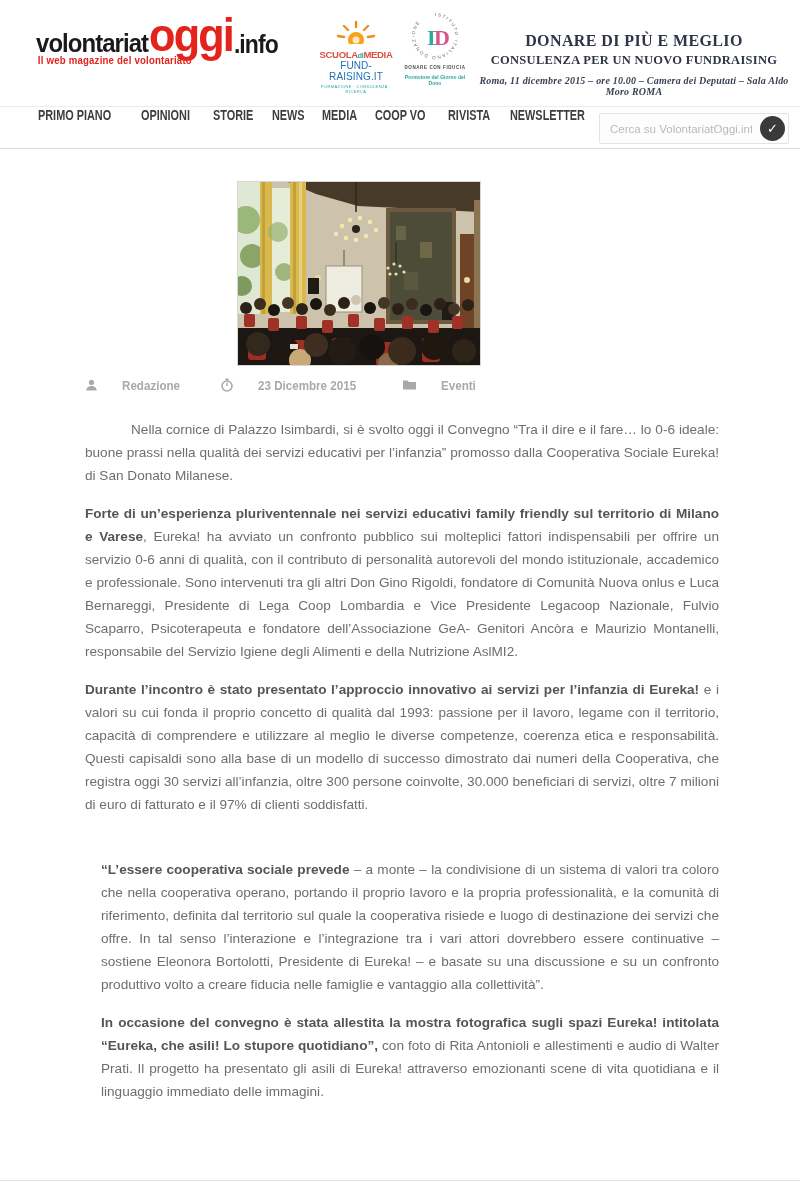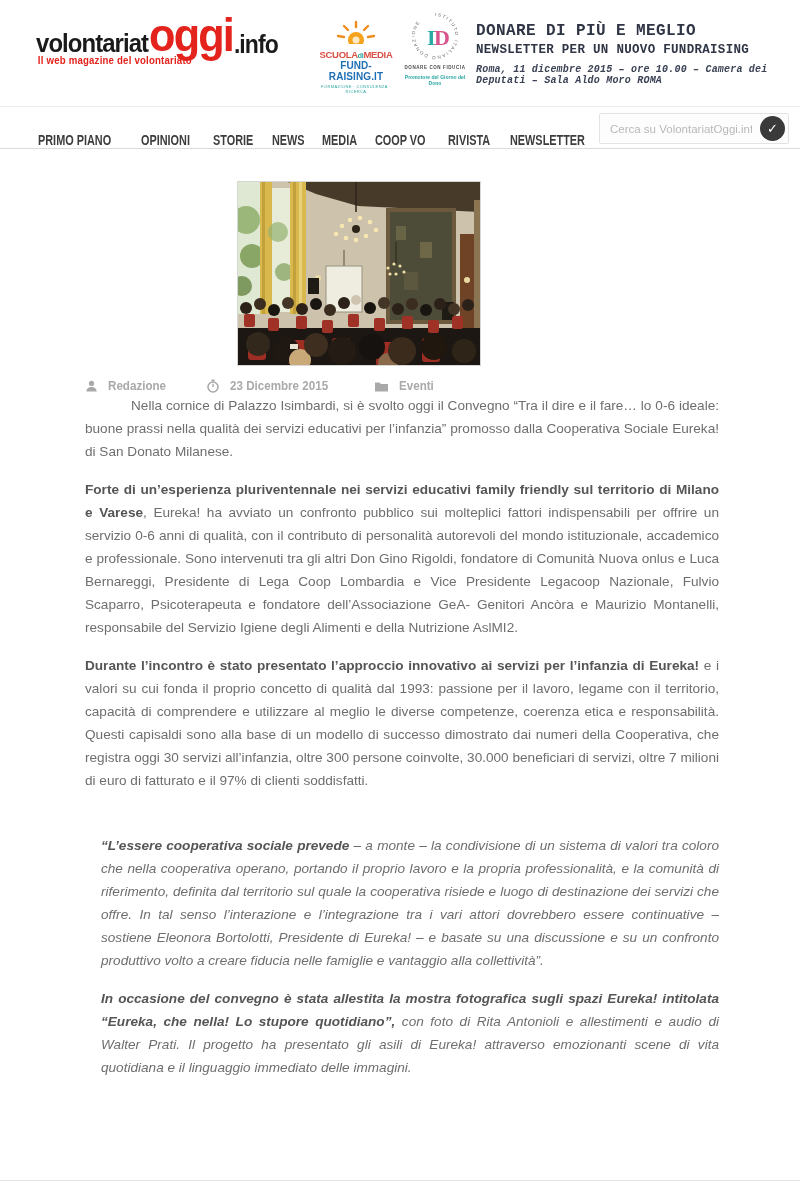--- a/index.html
+++ b/index.html
@@ -14,67 +14,67 @@
           transform:scaleX(0.92); transform-origin:0 0; white-space:nowrap; }
   .logo-row { display:flex; align-items:flex-end; line-height:0.8; }
   .logo-part1 { font-size:26px; font-weight:700; color:#1a1a1a; letter-spacing:-1px; }
   .logo-part2 { font-size:47px; font-weight:700; color:#e3231c; letter-spacing:-2px; margin-left:1px; }
   .logo-part3 { font-size:25px; font-weight:700; color:#1a1a1a; letter-spacing:-1px; margin-left:1px; }
   .logo-tagline { position:absolute; left:2px; top:38px; font-size:10.5px; font-weight:700; color:#e3231c; letter-spacing:0.2px; }
 
   .sponsor1 { position:absolute; left:316px; top:18px; width:80px; text-align:center; cursor:pointer; }
   .sp1-line1 { font-size:9.5px; font-weight:700; color:#d94f43; letter-spacing:-0.3px; margin-top:1px;}
   .sp1-line1 .di { color:#2aa6a0; font-size:7px; }
-  .sp1-line2 { font-size:10px; font-weight:700; color:#1f6fb5; letter-spacing:0.1px; }
+  .sp1-line2 { font-size:10px; font-weight:400; color:#1f6fb5; letter-spacing:0.1px; }
   .sp1-line3 { font-size:4px; color:#2aa6a0; letter-spacing:0.4px; margin-top:2px; }
 
   .sponsor2 { position:absolute; left:404px; top:12px; width:62px; text-align:center; cursor:pointer; }
   .sp2-motto { font-size:4.5px; font-weight:700; color:#4a4a4a; letter-spacing:0.6px; margin-top:1px; }
   .sp2-note { font-size:5px; font-weight:700; color:#2aa6a0; margin-top:4px; }
 
-  .event { position:absolute; left:476px; top:22px; width:316px; text-align:left;
-           font-family:Liberation Mono, monospace; color:#2f3545; }
+  .event { position:absolute; left:476px; top:32px; width:316px; text-align:center;
+           font-family:Liberation Serif, serif; color:#2f3545; }
   .event-title { font-size:16px; font-weight:700; letter-spacing:0.4px; }
   .event-subtitle { font-size:12.5px; font-weight:700; letter-spacing:0.3px; margin-top:3px; }
   .event-details { font-size:10px; font-weight:700; font-style:italic; color:#3a4254; margin-top:7px; letter-spacing:0.2px; }
 
   
   .navbar { position:relative; height:43px; background:#fff;
             border-top:1px solid #ececec; border-bottom:1px solid #dcdcdc; }
-  .nav-items { position:absolute; left:38px; top:0; height:100%; display:flex; align-items:flex-end; gap:6px; }
+  .nav-items { position:absolute; left:38px; top:0; height:100%; display:flex; align-items:flex-start; gap:6px; }
   .nav-items a { display:inline-block; font-size:14.5px; font-weight:700; color:#3d3d3d;
                  text-decoration:none; white-space:nowrap;
                  transform:scaleX(0.75); transform-origin:0 50%; }
   .search { position:absolute; left:599px; top:6px; width:190px; height:31px; }
   .search input { width:100%; height:100%; border:1px solid #e3e3e3; background:#fdfdfd;
                   border-radius:2px; padding:0 36px 0 10px; font-size:11.5px; color:#777;
                   font-family:"Liberation Sans", sans-serif; outline:none; }
   .search input::placeholder { color:#b9b9b9; }
   .search-btn { position:absolute; right:4px; top:3px; width:25px; height:25px; border-radius:50%;
                 background:#3a3a3a; color:#fff; font-size:13px; line-height:25px; text-align:center;
                 cursor:pointer; border:none; padding:0; }
 
   
   .photo-wrap { margin:32px 0 0 237px; width:244px; height:185px;
                 border:1px solid #d6d6d6; background:#fff; line-height:0; }
   .content { width:634px; margin-left:85px; }
   h1.title { margin:36px 0 0 0; line-height:36px; }
   h1.title span { display:inline-block; transform:scaleX(0.8); transform-origin:0 50%;
                   font-size:31px; font-weight:700; color:#373737; white-space:nowrap; }
   .meta { display:flex; align-items:center; gap:30px; margin-top:10px; height:18px; }
-  .meta-item { display:flex; align-items:flex-end; gap:10px; color:#a9a9a9; }
+  .meta-item { display:flex; align-items:flex-start; gap:24px; color:#a9a9a9; }
   .meta-item svg { flex:0 0 auto; }
   .meta-item span { display:inline-block; font-size:13.5px; font-weight:700;
                     transform:scaleX(0.86); transform-origin:0 50%; white-space:nowrap; }
-  .body-text { margin-top:0; }
+  .body-text { margin-top:24px; }
   .body-text p { margin:0 0 15px 0; font-size:13.6px; line-height:23px; color:#6e6e6e;
                  text-align:justify; }
   .body-text p strong { color:#555555; }
   p.first-indent { text-indent:46px; }
-  p.quoted { margin-left:16px;font-style:italic; }
+  p.quoted { margin-left:16px; }
   p.gap-top { margin-top:42px; }
   .footer-line { position:absolute; left:0; top:1180px; width:800px; border-top:1px solid #e2e2e2; }
 </style>
 </head>
 <body>
 
 <div class="header">
 
   <div class="logo">
     <div class="logo-row">
@@ -113,21 +113,21 @@
       </text>
       <text x="20" y="33" font-size="22" font-weight="bold" font-family="Liberation Serif, serif" fill="#2aaaa2">I</text>
       <text x="27" y="33" font-size="22" font-weight="bold" font-family="Liberation Serif, serif" fill="#d8538c">D</text>
     </svg>
     <div class="sp2-motto">DONARE CON FIDUCIA</div>
     <div class="sp2-note">Promotore del Giorno del Dono</div>
   </div>
 
   <div class="event">
     <div class="event-title">DONARE DI PIÙ E MEGLIO</div>
-    <div class="event-subtitle">NEWSLETTER PER UN NUOVO FUNDRAISING</div>
+    <div class="event-subtitle">CONSULENZA PER UN NUOVO FUNDRAISING</div>
     <div class="event-details">Roma, 11 dicembre 2015 – ore 10.00 – Camera dei Deputati – Sala Aldo Moro ROMA</div>
   </div>
 </div>
 
 <div class="navbar">
   <div class="nav-items">
     <a href="#">PRIMO PIANO</a>
     <a href="#">OPINIONI</a>
     <a href="#">STORIE</a>
     <a href="#">NEWS</a>
@@ -273,17 +273,17 @@
       </svg>
       <span>Eventi</span>
     </div>
   </div>
 
   <div class="body-text">
     <p class="first-indent"><strong></strong><span>Nella cornice di Palazzo Isimbardi, si è svolto oggi il Convegno “Tra il dire e il fare… lo 0-6 ideale: buone prassi nella qualità dei servizi educativi per l’infanzia” promosso dalla Cooperativa Sociale Eureka! di San Donato Milanese.</span></p>
     <p><strong>Forte di un’esperienza pluriventennale nei servizi educativi family friendly sul territorio di Milano e Varese</strong><span>, Eureka! ha avviato un confronto pubblico sui molteplici fattori indispensabili per offrire un servizio 0-6 anni di qualità, con il contributo di personalità autorevoli del mondo istituzionale, accademico e professionale. Sono intervenuti tra gli altri Don Gino Rigoldi, fondatore di Comunità Nuova onlus e Luca Bernareggi, Presidente di Lega Coop Lombardia e Vice Presidente Legacoop Nazionale, Fulvio Scaparro, Psicoterapeuta e fondatore dell’Associazione GeA- Genitori Ancòra e Maurizio Montanelli, responsabile del Servizio Igiene degli Alimenti e della Nutrizione AslMI2.</span></p>
     <p><strong>Durante l’incontro è stato presentato l’approccio innovativo ai servizi per l’infanzia di Eureka!</strong><span> e i valori su cui fonda il proprio concetto di qualità dal 1993: passione per il lavoro, legame con il territorio, capacità di comprendere e utilizzare al meglio le diverse competenze, coerenza etica e responsabilità. Questi capisaldi sono alla base di un modello di successo dimostrato dai numeri della Cooperativa, che registra oggi 30 servizi all’infanzia, oltre 300 persone coinvolte, 30.000 beneficiari di servizi, oltre 7 milioni di euro di fatturato e il 97% di clienti soddisfatti.</span></p>
     <p class="quoted gap-top"><strong>“L’essere cooperativa sociale prevede</strong><span> – a monte – la condivisione di un sistema di valori tra coloro che nella cooperativa operano, portando il proprio lavoro e la propria professionalità, e la comunità di riferimento, definita dal territorio sul quale la cooperativa risiede e luogo di destinazione dei servizi che offre. In tal senso l’interazione e l’integrazione tra i vari attori dovrebbero essere continuative – sostiene Eleonora Bortolotti, Presidente di Eureka! – e basate su una discussione e su un confronto produttivo volto a creare fiducia nelle famiglie e vantaggio alla collettività”.</span></p>
-    <p class="quoted"><strong>In occasione del convegno è stata allestita la mostra fotografica sugli spazi Eureka! intitolata “Eureka, che nella! Lo stupore quotidiano”,</strong><span> con foto di Rita Antonioli e allestimenti e audio di Walter Prati. Il progetto ha presentato gli asili di Eureka! attraverso emozionanti scene di vita quotidiana e il linguaggio immediato delle immagini.</span></p>
+    <p class="quoted"><strong>In occasione del convegno è stata allestita la mostra fotografica sugli spazi Eureka! intitolata “Eureka, che asili! Lo stupore quotidiano”,</strong><span> con foto di Rita Antonioli e allestimenti e audio di Walter Prati. Il progetto ha presentato gli asili di Eureka! attraverso emozionanti scene di vita quotidiana e il linguaggio immediato delle immagini.</span></p>
   </div>
 </div>
 
 <div class="footer-line"></div>
 
 </body></html>

